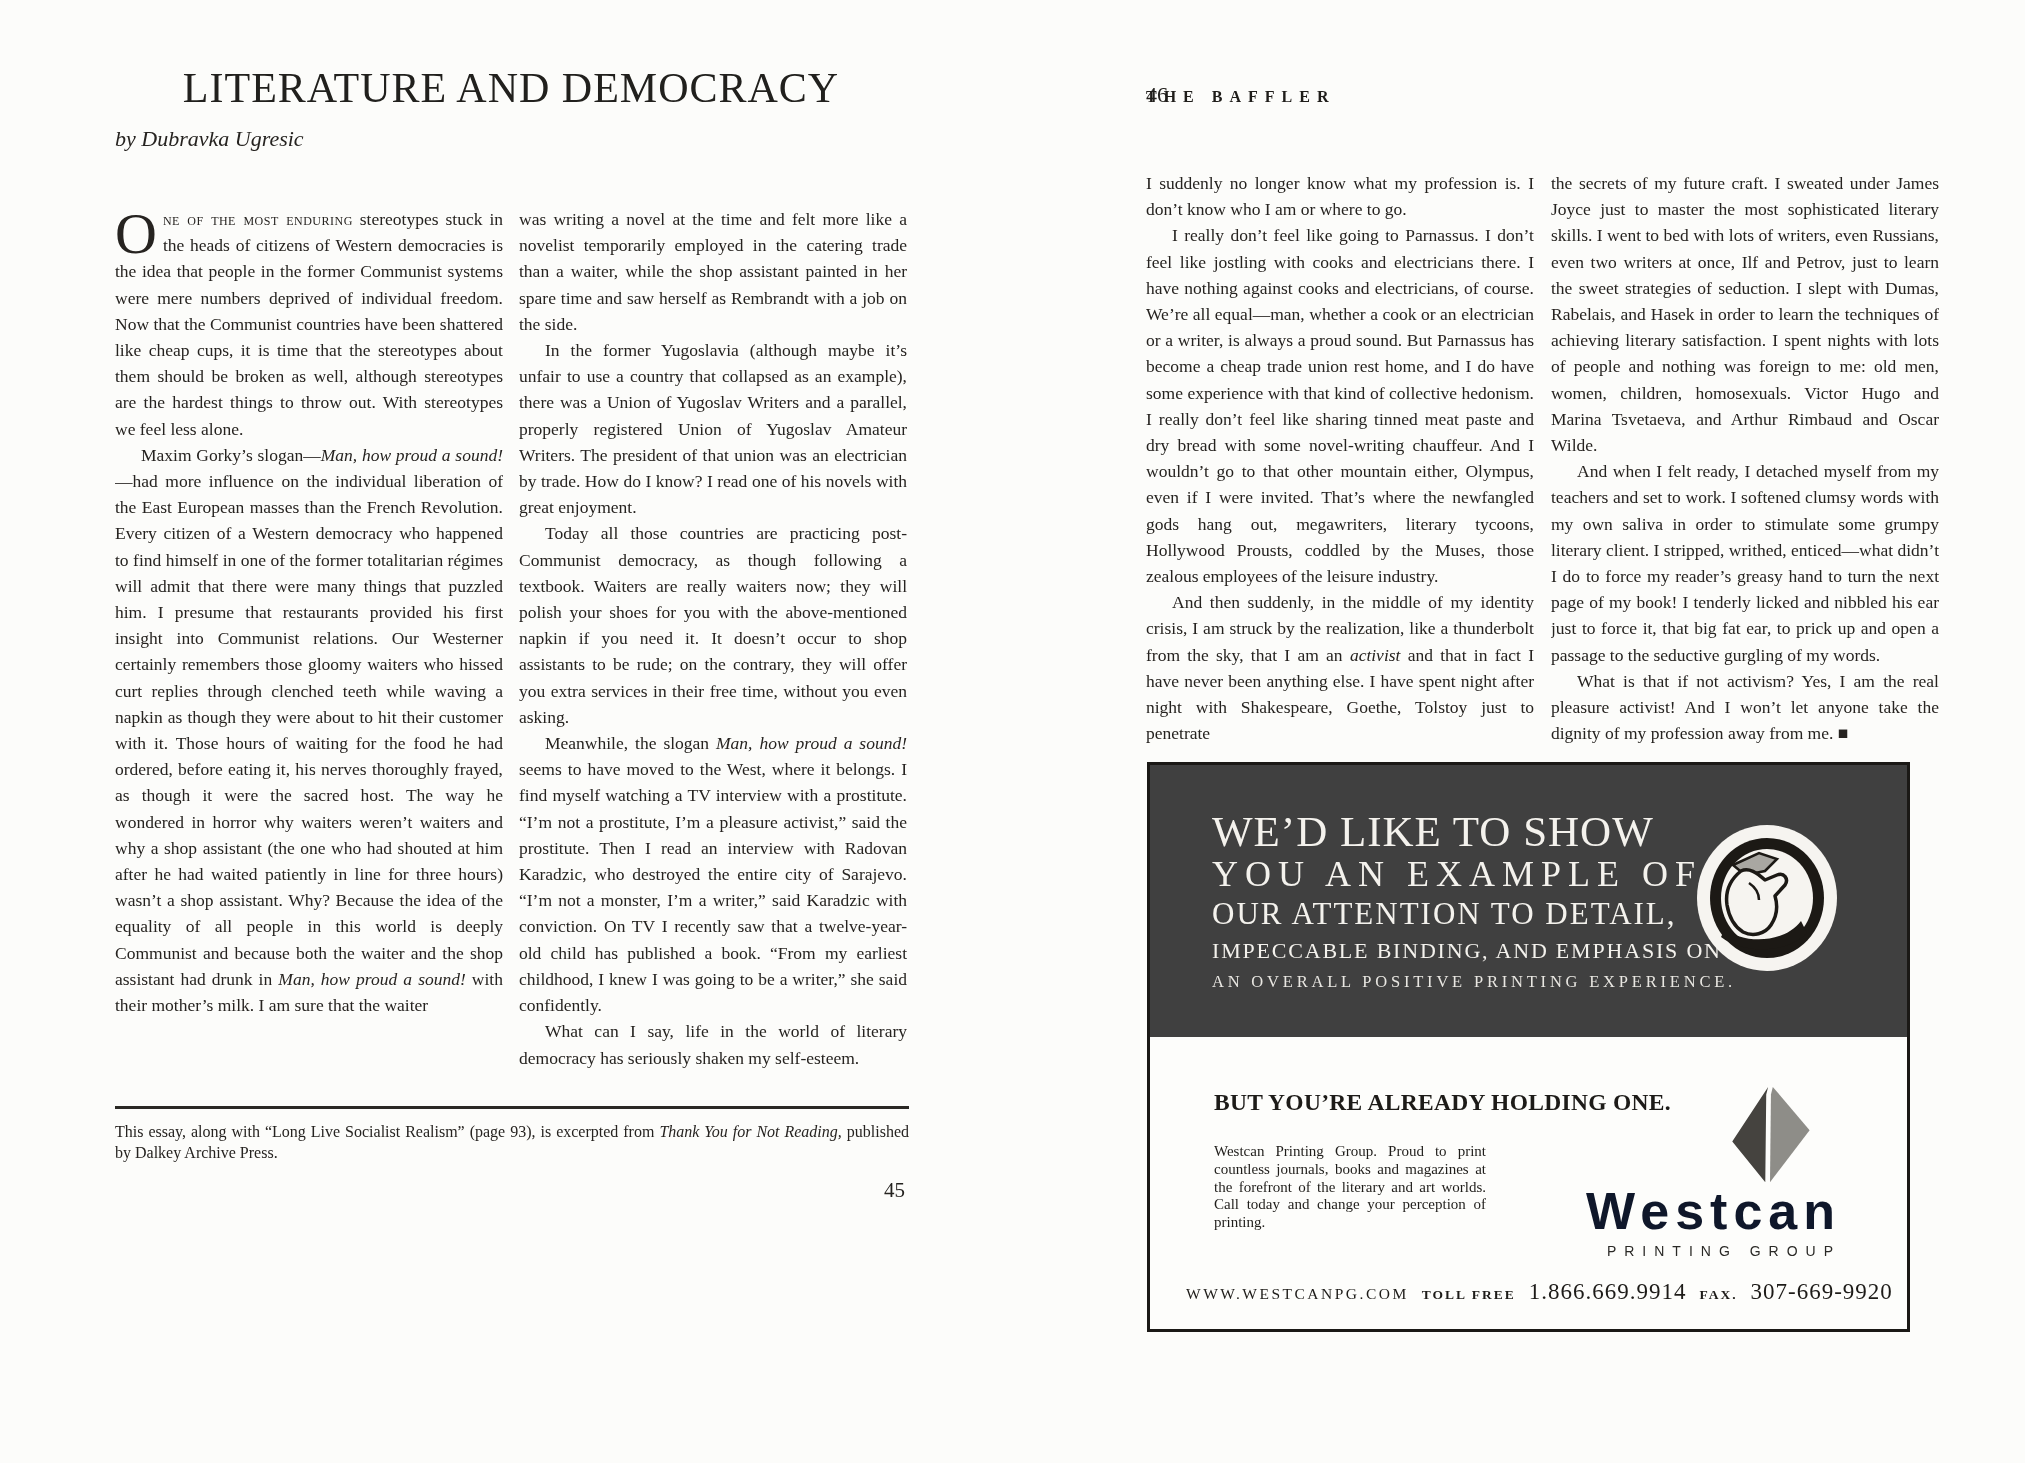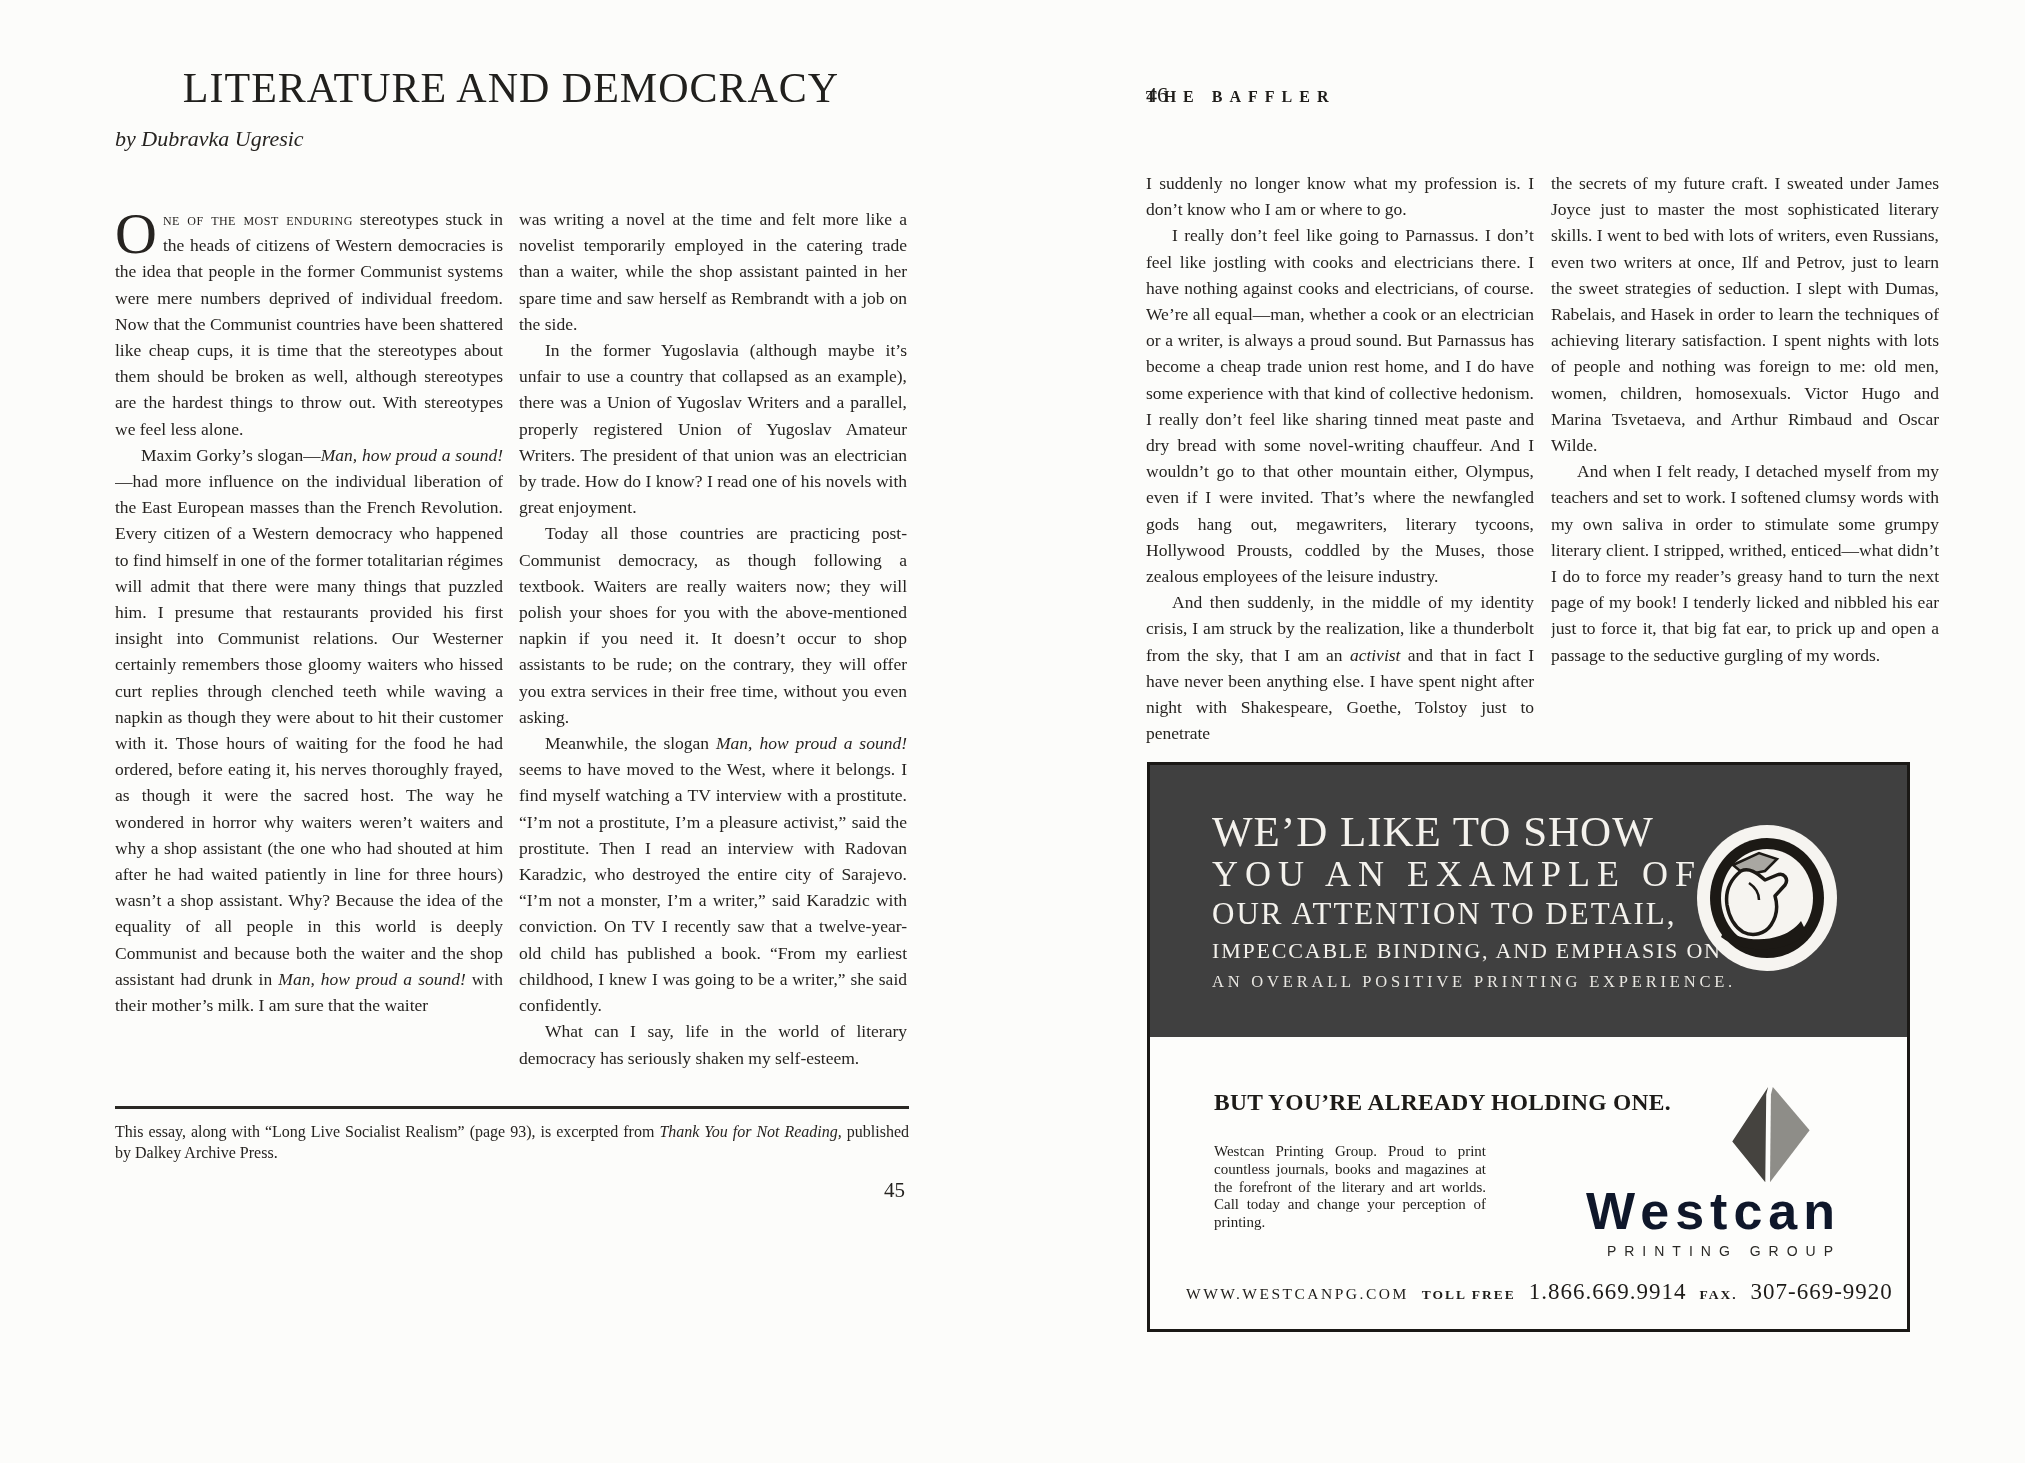--- a/index.html
+++ b/index.html
@@ -87,20 +87,21 @@
     <div class="folio folio-right">46</div>
     <div class="running-header">THE BAFFLER</div>
     <div class="col col3">
         <p class="para"><span class="">I suddenly no longer know what my profession is. I don’t know who I am or where to go.</span></p>
         <p class="para ind"><span class="">I really don’t feel like going to Parnassus. I don’t feel like jostling with cooks and electricians there. I have nothing against cooks and electricians, of course. We’re all equal—man, whether a cook or an electrician or a writer, is always a proud sound. But Parnassus has become a cheap trade union rest home, and I do have some experience with that kind of collective hedonism. I really don’t feel like sharing tinned meat paste and dry bread with some novel-writing chauffeur. And I wouldn’t go to that other mountain either, Olympus, even if I were invited. That’s where the newfangled gods hang out, megawriters, literary tycoons, Hollywood Prousts, coddled by the Muses, those zealous employees of the leisure industry.</span></p>
         <p class="para ind"><span class="">And then suddenly, in the middle of my identity crisis, I am struck by the realization, like a thunderbolt from the sky, that I am an </span><span class="it">activist</span><span class=""> and that in fact I have never been anything else. I have spent night after night with Shakespeare, Goethe, Tolstoy just to penetrate</span></p>
       </div>
     <div class="col col4">
         <p class="para"><span class="">the secrets of my future craft. I sweated under James Joyce just to master the most sophisticated literary skills. I went to bed with lots of writers, even Russians, even two writers at once, Ilf and Petrov, just to learn the sweet strategies of seduction. I slept with Dumas, Rabelais, and Hasek in order to learn the techniques of achieving literary satisfaction. I spent nights with lots of people and nothing was foreign to me: old men, women, children, homosexuals. Victor Hugo and Marina Tsvetaeva, and Arthur Rimbaud and Oscar Wilde.</span></p>
         <p class="para ind"><span class="">And when I felt ready, I detached myself from my teachers and set to work. I softened clumsy words with my own saliva in order to stimulate some grumpy literary client. I stripped, writhed, enticed—what didn’t I do to force my reader’s greasy hand to turn the next page of my book! I tenderly licked and nibbled his ear just to force it, that big fat ear, to prick up and open a passage to the seductive gurgling of my words.</span></p>
+        <p class="para ind"><span class="">What is that if not activism? Yes, I am the real pleasure activist! And I won’t let anyone take the dignity of my profession away from me. ■</span></p>
       </div>
 
     <div class="ad">
       <div class="ad-black">
         <div class="ad-headline">
           <div class="hl hl1">WE’D LIKE TO SHOW</div>
           <div class="hl hl2">YOU AN EXAMPLE OF</div>
           <div class="hl hl3">OUR ATTENTION TO DETAIL,</div>
           <div class="hl hl4">IMPECCABLE BINDING, AND EMPHASIS ON</div>
           <div class="hl hl5">AN OVERALL POSITIVE PRINTING EXPERIENCE.</div>

